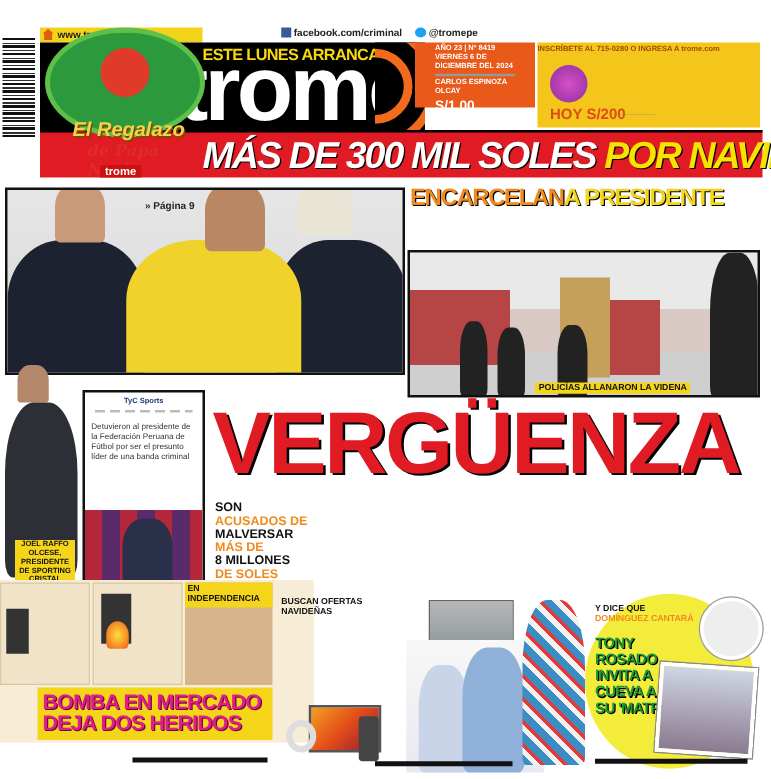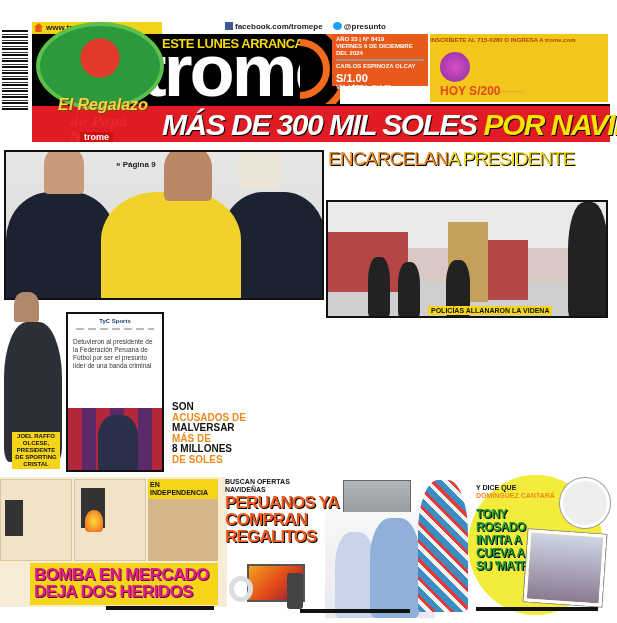--- a/index.html
+++ b/index.html
@@ -10,59 +10,59 @@
   .webstrip .home{position:absolute;left:2px;top:1px;width:9px;height:9px;background:#e35b12;clip-path:polygon(50% 0,100% 45%,85% 45%,85% 100%,15% 100%,15% 45%,0 45%)}
   .social{left:225px;top:22px;font-size:8px;color:#222;font-weight:bold}
   .social span{margin-right:8px}
   .fb{display:inline-block;width:8px;height:8px;background:#3b5998;margin-right:2px;vertical-align:-1px}
   .tw{display:inline-block;width:9px;height:8px;background:#1da1f2;border-radius:50%;margin-right:2px;vertical-align:-1px}
   .masthead{left:32px;top:34px;width:300px;height:70px;background:#000;overflow:hidden}
   .logo{position:absolute;left:110px;top:-6px;font-size:74px;font-weight:bold;color:#fff;letter-spacing:-3px;font-family:"Liberation Sans",sans-serif}
   .promo{position:absolute;left:130px;top:2px;font-size:13px;font-weight:bold;color:#f5d90a;letter-spacing:-0.5px;white-space:nowrap}
   .arcs{left:300px;top:34px;width:40px;height:70px;background:#000;overflow:hidden}
   .arcs i{position:absolute;border:7px solid #f26a1b;border-radius:50%}
-  .infobox{left:332px;top:34px;width:96px;height:52px;background:#e8591a;color:#fff;font-size:6px;font-weight:bold;padding:2px 4px;line-height:7px}
+  .infobox{left:332px;top:34px;width:96px;height:52px;background:#e8591a;color:#fff;font-size:6px;font-weight:bold;padding:2px 16px;line-height:7px}
   .infobox .price{font-size:11px;line-height:12px;margin-top:2px}
   .infobox .grey{background:#999;height:2px;margin:2px 0}
   .advert{left:430px;top:34px;width:178px;height:68px;background:#f4c51a;font-size:6px;color:#a24a00;font-weight:bold;padding:3px 0}
   .advert .badge{position:absolute;left:10px;top:18px;width:30px;height:30px;border-radius:50%;background:radial-gradient(circle,#d94fc2,#8a2fa5);}
   .advert .hoy{position:absolute;left:10px;top:50px;font-size:12px;color:#e04b1a}
   .advert .small{position:absolute;left:60px;top:55px;font-size:4px;color:#888}
   .redbar{left:32px;top:104px;width:578px;height:38px;background:#e01b24;border-top:2px solid #000}
   .redbar .txt{position:absolute;left:130px;top:2px;font-size:30px;font-weight:bold;font-style:italic;letter-spacing:-1.5px;white-space:nowrap;color:#fff;text-shadow:1px 1px 0 #000}
   .redbar .y{color:#f7e200}
   .santa{left:36px;top:22px;width:128px;height:88px;border-radius:50%;background:radial-gradient(circle at 50% 40%,#e03a2a 0 25%,#2c9a3c 26% 100%);border:4px solid #5dc04a}
   .santa .t1{position:absolute;left:18px;top:70px;font-size:16px;font-weight:bold;color:#f2d34a;font-style:italic;text-shadow:1px 1px 0 #7a4a00}
   .santa .t2{position:absolute;left:30px;top:88px;font-size:13px;font-weight:bold;color:#e12b2b;font-style:italic;font-family:"DejaVu Serif",serif}
   .santa .t3{position:absolute;left:40px;top:106px;font-size:9px;font-weight:bold;color:#fff;background:#c11;padding:0 4px}
   .photo-main{left:4px;top:150px;width:320px;height:150px;background:linear-gradient(#e6e6e6,#d8d8d8);border:2px solid #111;overflow:hidden}
   .person{position:absolute;border-radius:40% 40% 10% 10%}
   .pagina{position:absolute;left:110px;top:8px;font-size:8px;color:#222;font-weight:bold}
   .head2{left:328px;top:148px;width:282px;height:52px}
-  .head2 .h{font-size:19px;font-weight:normal;color:#f08a1c;letter-spacing:-1px;text-shadow:1px 1px 0 #000;white-space:nowrap}
+  .head2 .h{font-size:19px;font-weight:bold;color:#f08a1c;letter-spacing:-1px;text-shadow:1px 1px 0 #000;white-space:nowrap}
   .head2 .h .y{color:#f4d51a}
   .head2 .s{font-size:11px;font-weight:bold;color:#111;line-height:12px;letter-spacing:-0.3px}
   .photo-raid{left:326px;top:200px;width:282px;height:118px;background:linear-gradient(#e9e9e9 0 40%,#d9c9c4 40% 70%,#cfcfcf 70%);border:2px solid #111;overflow:hidden}
   .gate{position:absolute;background:#b64545}
   .cop{position:absolute;background:#222;border-radius:40% 40% 10% 10%}
   .caption{position:absolute;left:100px;top:104px;background:#f4d51a;font-size:7px;font-weight:bold;padding:1px 3px;color:#111}
   .coach{left:4px;top:292px;width:60px;height:170px}
   .coach-cap{left:12px;top:432px;width:48px;background:#f4d51a;font-size:6px;font-weight:bold;color:#111;text-align:center;line-height:7px;padding:1px}
   .article{left:66px;top:312px;width:98px;height:160px;background:#fff;border:2px solid #111;overflow:hidden}
   .article .brand{font-size:6px;color:#1a3a7a;text-align:center;font-weight:bold;margin-top:4px}
   .article .nav{height:2px;margin:4px 8px;background:repeating-linear-gradient(90deg,#bbb 0 8px,#fff 8px 12px)}
   .article .ttl{font-size:6.5px;line-height:8px;padding:4px 5px;color:#333}
   .article .img{position:absolute;left:0;bottom:0;width:100%;height:62px;background:repeating-linear-gradient(90deg,#b4263a 0 14px,#5a2a6a 14px 28px)}
   .article .face{position:absolute;left:30px;bottom:0;width:40px;height:55px;background:#2a2f4a;border-radius:40% 40% 0 0}
   .big{left:170px;top:318px;width:445px}
   .big .w1{font-size:70px;font-weight:bold;color:#e01b24;letter-spacing:-2px;line-height:72px;text-shadow:2px 2px 0 #000;white-space:nowrap}
   .big .w2{font-size:70px;font-weight:bold;color:#e01b24;letter-spacing:-2px;line-height:72px;text-shadow:2px 2px 0 #000;margin-left:100px;white-space:nowrap}
   .sub{left:172px;top:402px;font-size:10px;font-weight:bold;line-height:10.5px}
   .sub .k{color:#111}.sub .o{color:#f08a1c}
-  .bomba{left:0;top:477px;width:227px;height:130px;background:#f7ecd6;overflow:hidden}
+  .bomba{left:0;top:464px;width:251px;height:130px;background:#f7ecd6;overflow:hidden}
   .bomba .inf{position:absolute;top:2px;height:82px;background:#f0e3c8;border:1px solid #d8c7a3}
   .bomba .door{position:absolute;background:#333}
   .bomba .fire{position:absolute;background:radial-gradient(#ffde3a,#f05a1a);border-radius:50% 50% 20% 20%}
   .bomba .indep{position:absolute;left:148px;top:2px;width:70px;height:82px;background:#d7b58a}
   .bomba .indep .lbl{background:#f4d51a;font-size:7px;font-weight:bold;padding:2px;line-height:8px;color:#111}
   .bomba .hl{position:absolute;left:30px;top:86px;width:188px;height:42px;background:#f4d51a;font-size:17px;font-weight:bold;color:#e21c8c;line-height:17px;padding:3px 4px;letter-spacing:-0.6px;text-shadow:1px 1px 0 #6a0a3a}
   .regalos{left:225px;top:478px;width:210px;height:140px}
   .regalos .k{font-size:7px;font-weight:bold;color:#111;line-height:8px}
   .regalos .h{font-size:17px;font-weight:bold;color:#f05a1c;line-height:17px;letter-spacing:-0.8px;text-shadow:1px 1px 0 #000}
   .laptop{position:absolute;left:22px;top:86px;width:58px;height:38px;background:linear-gradient(135deg,#f4a020,#e24a1a,#8a1a3a);border:2px solid #555}
@@ -84,22 +84,22 @@
 <body>
 
 <div class="abs barcode"></div>
 
 <div class="abs webstrip">
   <span class="home"></span>
   <span>www.trome.com</span>
 </div>
 
 <div class="abs social">
-  <span><i class="fb"></i><b>facebook.com/tromepe</b></span>
-  <span><i class="tw"></i><b>@presunto</b></span>
+  <span><i class="fb"></i><b>facebook.com/criminal</b></span>
+  <span><i class="tw"></i><b>@tromepe</b></span>
 </div>
 
 <div class="abs masthead">
   <div class="promo">ESTE LUNES ARRANCA PROMOCIÓN</div>
   <div class="logo">trome</div>
 </div>
 
 <div class="abs arcs">
   <i style="left:-30px;top:5px;width:60px;height:60px"></i>
   <i style="left:-50px;top:-15px;width:100px;height:100px"></i>
@@ -167,20 +167,21 @@
 
 <div class="abs article">
   <div class="brand">TyC Sports</div>
   <div class="nav"></div>
   <div class="ttl">Detuvieron al presidente de la Federación Peruana de Fútbol por ser el presunto líder de una banda criminal</div>
   <div class="img"></div>
   <div class="face"></div>
 </div>
 
 <div class="abs big">
+  <div class="w1">VERGÜENZA</div>
 </div>
 
 <div class="abs sub">
   <div class="k">SON</div>
   <div class="o">ACUSADOS DE</div>
   <div class="k">MALVERSAR</div>
   <div class="o">MÁS DE</div>
   <div class="k">8 MILLONES</div>
   <div class="o">DE SOLES</div>
 </div>
@@ -194,21 +195,20 @@
       <div class="fire" style="left:10px;top:30px;width:18px;height:22px"></div>
     </div>
   <div class="indep">
     <div class="lbl">EN INDEPENDENCIA</div>
   </div>
   <div class="hl">BOMBA EN MERCADO DEJA DOS HERIDOS</div>
 </div>
 
 <div class="abs regalos">
   <div class="k" style="width:90px">BUSCAN OFERTAS NAVIDEÑAS</div>
-  <div class="h" style="width:118px">PERUANOS YA COMPRAN REGALITOS</div>
   <div class="crowd"></div>
   <div class="shoppers">
     <div class="person" style="left:10px;top:20px;width:40px;height:86px;background:#c9d4e8"></div>
     <div class="person" style="left:45px;top:6px;width:50px;height:100px;background:#8fb0d8"></div>
   </div>
   <div class="laptop"></div>
   <div class="headph"></div>
   <div class="phone"></div>
 </div>
 

